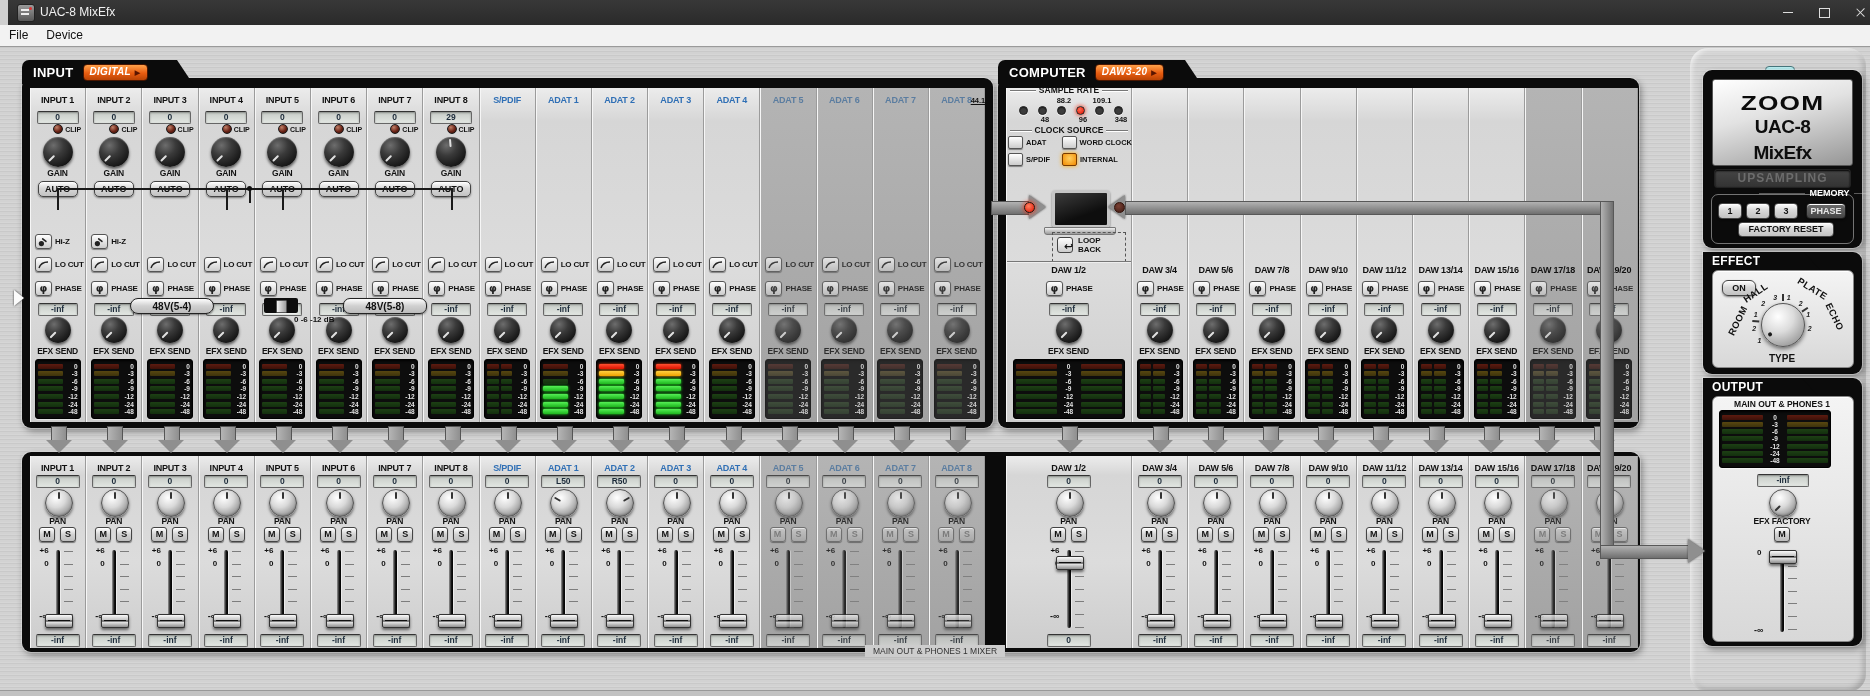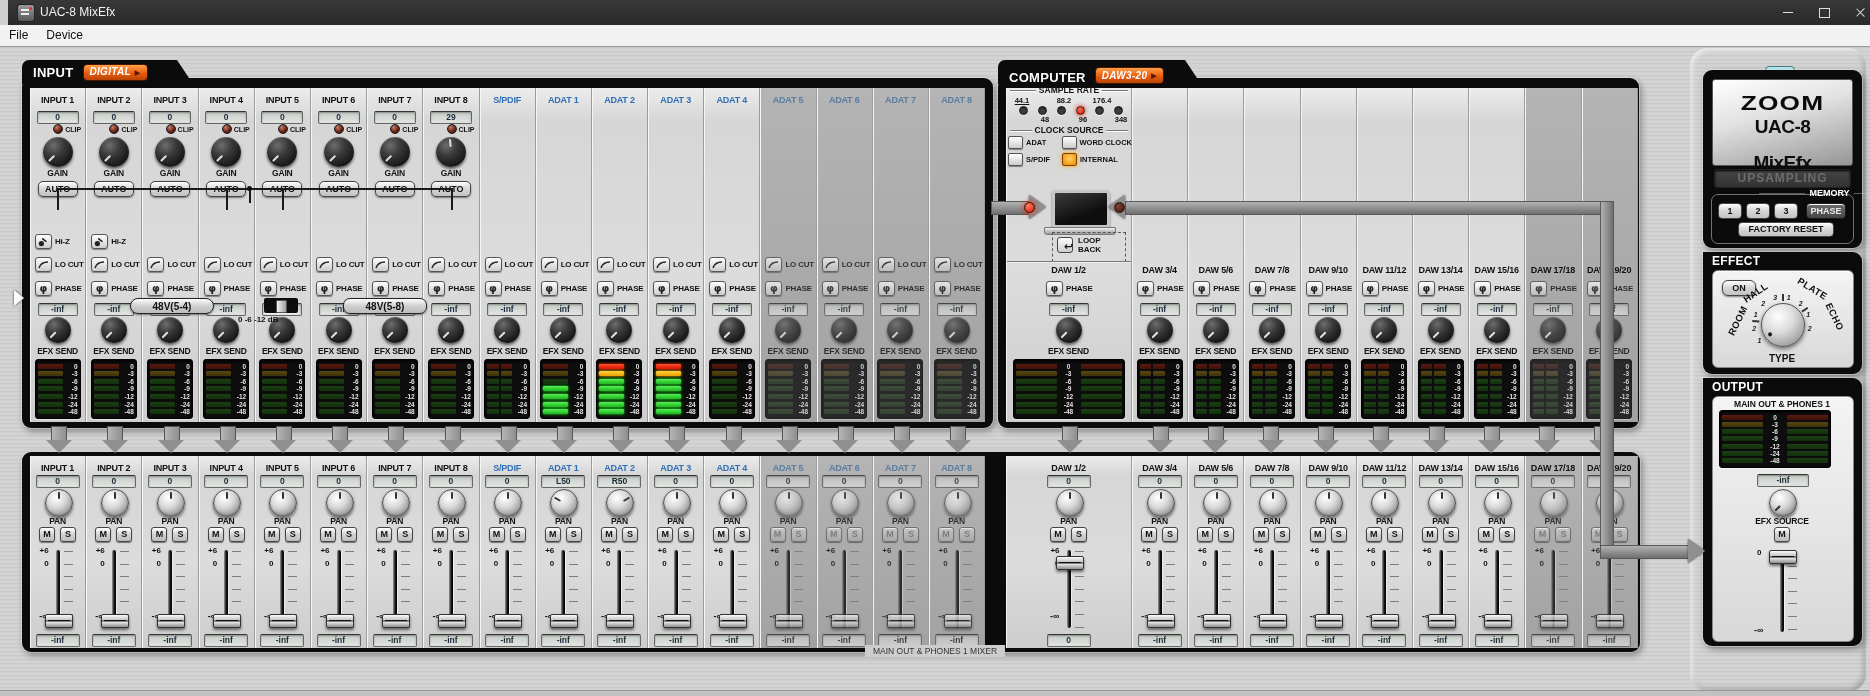--- a/index.html
+++ b/index.html
@@ -202,21 +202,21 @@
   
   .wireline{position:absolute;background:#1a1a1a;z-index:3;}
   .node{position:absolute;width:5px;height:5px;border-radius:50%;background:#111;z-index:3;}
   .v48{position:absolute;top:210px;width:84px;height:16px;border-radius:8px;z-index:4;
     border:1.5px solid #222;background:linear-gradient(#fdfdfd,#d0d0d0 50%,#bcbcbc);
     box-shadow:0 1px 2px #00000077;font:bold 10px/14px "Liberation Sans",sans-serif;color:#111;text-align:center;}
   .padsw{position:absolute;left:234px;top:210px;width:34px;height:15px;background:#0d0d0d;border-radius:2px;z-index:4;
     box-shadow:0 1px 1px #ffffff99;}
   .padsw i{position:absolute;left:12px;top:2px;width:9px;height:11px;border-radius:1px;
     background:linear-gradient(90deg,#f5f5f5,#9f9f9f);border:1px solid #555;}
-  .padlbl{position:absolute;left:208px;top:228px;width:90px;font:bold 8px/1 "Liberation Sans",sans-serif;color:#111;z-index:4;}
+  .padlbl{position:absolute;left:224px;top:228px;width:90px;font:bold 8px/1 "Liberation Sans",sans-serif;color:#111;z-index:4;padding-left:40px;}
 </style>
 </head>
 <body>
 
 <div class="titlebar">
   <span class="appicon">
       <i></i>
       <i></i>
       <b></b>
     </span>
@@ -1231,21 +1231,21 @@
       <button class="v48" style="left:313px;pointer-events:auto;border-radius:7px;">48V(5-8)</button>
       <span class="padsw" style="pointer-events:auto;">
           <i></i>
         </span>
       <span class="padlbl">0 -6 -12 dB</span>
     </div>
   </div>
   <i class="edge-tri" style="left:14px;top:244px;"></i>
 
   
-  <div class="ptab" style="left:998px;top:14px;width:170px;align-items:flex-end;">
+  <div class="ptab" style="left:998px;top:14px;width:170px;">
     <span>COMPUTER</span>
     <span class="obadge">
       <span>DAW3-20</span>
       <span class="arr">▶</span>
     </span>
   </div>
   <div class="blackpanel" style="left:998px;top:32px;width:641px;height:350px;">
     <div class="strips" style="left:8px;top:10px;height:334px;" id="daw-strips">
         <div class="strip daw wide">
     <div class="t-label daw">DAW 1/2</div>
@@ -1738,23 +1738,23 @@
           </div>
   </div>
       </div>
   </div>
   
   <div class="grp-title" style="left:1010px;top:40px;width:118px;">
     <i></i>
       <span>SAMPLE RATE</span>
       <i></i>
   </div>
-  <span class="srlbl" style="left:1022px;top:51px;text-decoration:underline;">44.1</span>
+  <span class="srlbl" style="left:978px;top:51px;text-decoration:underline;">44.1</span>
   <span class="srlbl" style="left:1064px;top:51px;">88.2</span>
-  <span class="srlbl" style="left:1102px;top:51px;">176.4</span>
+  <span class="srlbl" style="left:1102px;top:51px;">109.1</span>
   <span id="srled-host"></span>
   <span class="srlbl" style="left:1045px;top:70px;">48</span>
   <span class="srlbl" style="left:1083px;top:70px;">96</span>
   <span class="srlbl" style="left:1121px;top:70px;">348</span>
   <div class="grp-title" style="left:1010px;top:80px;width:118px;">
     <i></i>
       <span>CLOCK SOURCE</span>
       <i></i>
   </div>
   <div style="position:absolute;left:1008px;top:90px;width:124px;display:grid;grid-template-columns:54px 70px;row-gap:4px;" id="clock-host">
@@ -1796,21 +1796,21 @@
   <i class="ahead right" style="left:1688px;top:493px;"></i>
 
   
   <span id="dna-host"></span>
 
   
   <div class="blackpanel" style="left:1703px;top:24px;width:159px;height:178px;"></div>
   <div class="logo-plate" style="top:33px">
     <div class="zoom-logo">ZOOM</div>
     <div class="dev-model">UAC-8</div>
-    <div class="dev-model" style="margin-top:16px;">MixEfx</div>
+    <div class="dev-model" style="margin-top:6px;">MixEfx</div>
   </div>
   <div class="upsampling" style="top:123px">UPSAMPLING</div>
   <div class="mem-grp" style="top:148px"></div>
   <div class="mem-title" style="top:143px">
       <i></i>
       <span>MEMORY</span>
       <i></i>
     </div>
   <button class="btn3d mem-btn" style="left:1718px;top:157px;width:24px;position:absolute;">1</button>
   <button class="btn3d mem-btn" style="left:1746px;top:157px;width:24px;position:absolute;">2</button>
@@ -1889,21 +1889,21 @@
       <div class="mrow">
         <i class="mbar cg"></i>
         <span class="mlab">-48</span>
         <i class="mbar cg"></i>
       </div>
     </div>
   <div class="valbox" style="left:1757px;top:428px;width:50px;position:absolute;">-inf</div>
   <div class="knob silver k26" style="left:1769px;top:443px;position:absolute;">
       <i class="ptr" style="transform:rotate(-135deg);"></i>
     </div>
-  <div class="klbl" style="left:1712px;top:471px;width:140px;position:absolute;">EFX SOURCE</div>
+  <div class="klbl" style="left:1712px;top:471px;width:140px;position:absolute;">EFX FACTORY</div>
   <button class="ms-btn" style="left:1774px;top:481px;position:absolute;">M</button>
   <span class="fsc" style="left:1757px;top:503px;position:absolute;right:auto;">0</span>
   <i class="l-track" style="left:1780px;top:506px;position:absolute;height:80px;"></i>
   <i class="l-ticks" style="left:1788px;top:507px;position:absolute;height:79px;"></i>
   <i class="l-handle" style="left:1769px;top:504px;position:absolute;"></i>
   <span class="fsc" style="left:1754px;top:580px;position:absolute;right:auto;font-size:9px;">-∞</span>
 
   
   <div class="blackpanel" style="left:22px;top:406px;width:1618px;height:200px;">
     <div class="strips" style="left:8px;top:4px;height:192px;" id="low-left">

